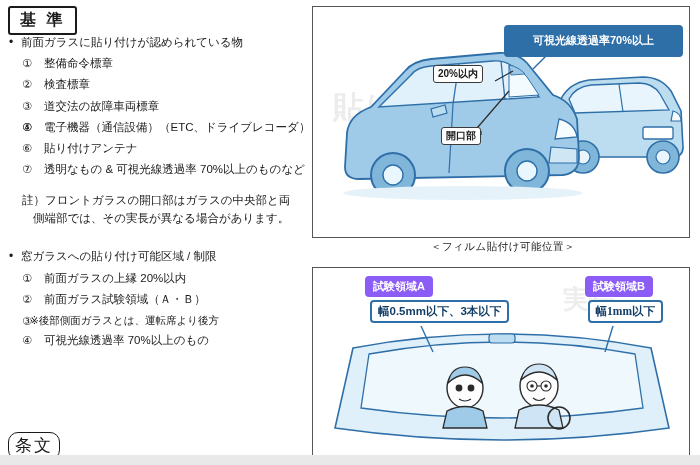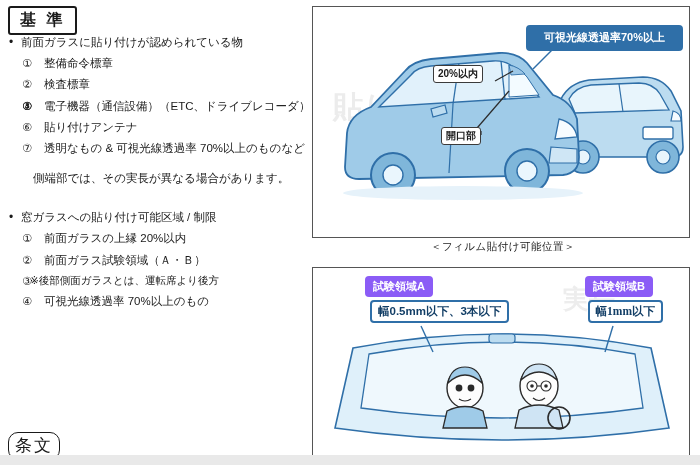--- a/index.html
+++ b/index.html
@@ -91,26 +91,26 @@
     text-align:center;
     font-size:10.5px;
     margin-top:2px;
     letter-spacing:0.5px;
   }
 
   
   .callout{
     position:absolute;
     background:#ffffff;
-    border:4px solid #a3a3a3;
+    border:7px solid #a3a3a3;
     border-radius:4px;
     color:#123e66;
     font-weight:bold;
     font-size:11px;
-    padding:2px 14px;
+    padding:2px 22px;
     white-space:nowrap;
     line-height:1.25;
     z-index:6;
   }
   .callout.dark{
     background:#2f6fa8;
     border-color:#2f6fa8;
     color:#ffffff;
   }
   .lbl-small{
@@ -173,28 +173,29 @@
 
   <div class="left">
 
     <div class="title-box">基 準</div>
 
     <div class="sec">
       <div class="bullet">前面ガラスに貼り付けが認められている物</div>
       <ol class="circ">
         <li><span class="num">①</span><span>整備命令標章</span></li>
         <li><span class="num">②</span><span>検査標章</span></li>
-        <li><span class="num">③</span></li>
+        <li><span class="num">③</span><span>道交法の故障車両標章</span></li>
         <li><span class="num">④</span></li>
         <li><span class="num">⑤</span><span>電子機器（通信設備）（ETC、ドライブレコーダ）</span></li>
         <li><span class="num">⑥</span><span>貼り付けアンテナ</span></li>
         <li><span class="num">⑦</span><span>透明なもの &amp; 可視光線透過率 70%以上のものなど</span></li>
       </ol>
 
       <div class="note">
+        <span>註）フロントガラスの開口部はガラスの中央部と両</span>
         <span class="l2">側端部では、その実長が異なる場合があります。</span>
       </div>
     </div>
 
     <div class="sec" style="margin-top:22px;">
       <div class="bullet">窓ガラスへの貼り付け可能区域 / 制限</div>
       <ol class="circ">
         <li><span class="num">①</span><span>前面ガラスの上縁 20%以内</span></li>
         <li><span class="num">②</span><span>前面ガラス試験領域（Ａ・Ｂ）</span></li>
         <li><span class="num">③</span></li>

